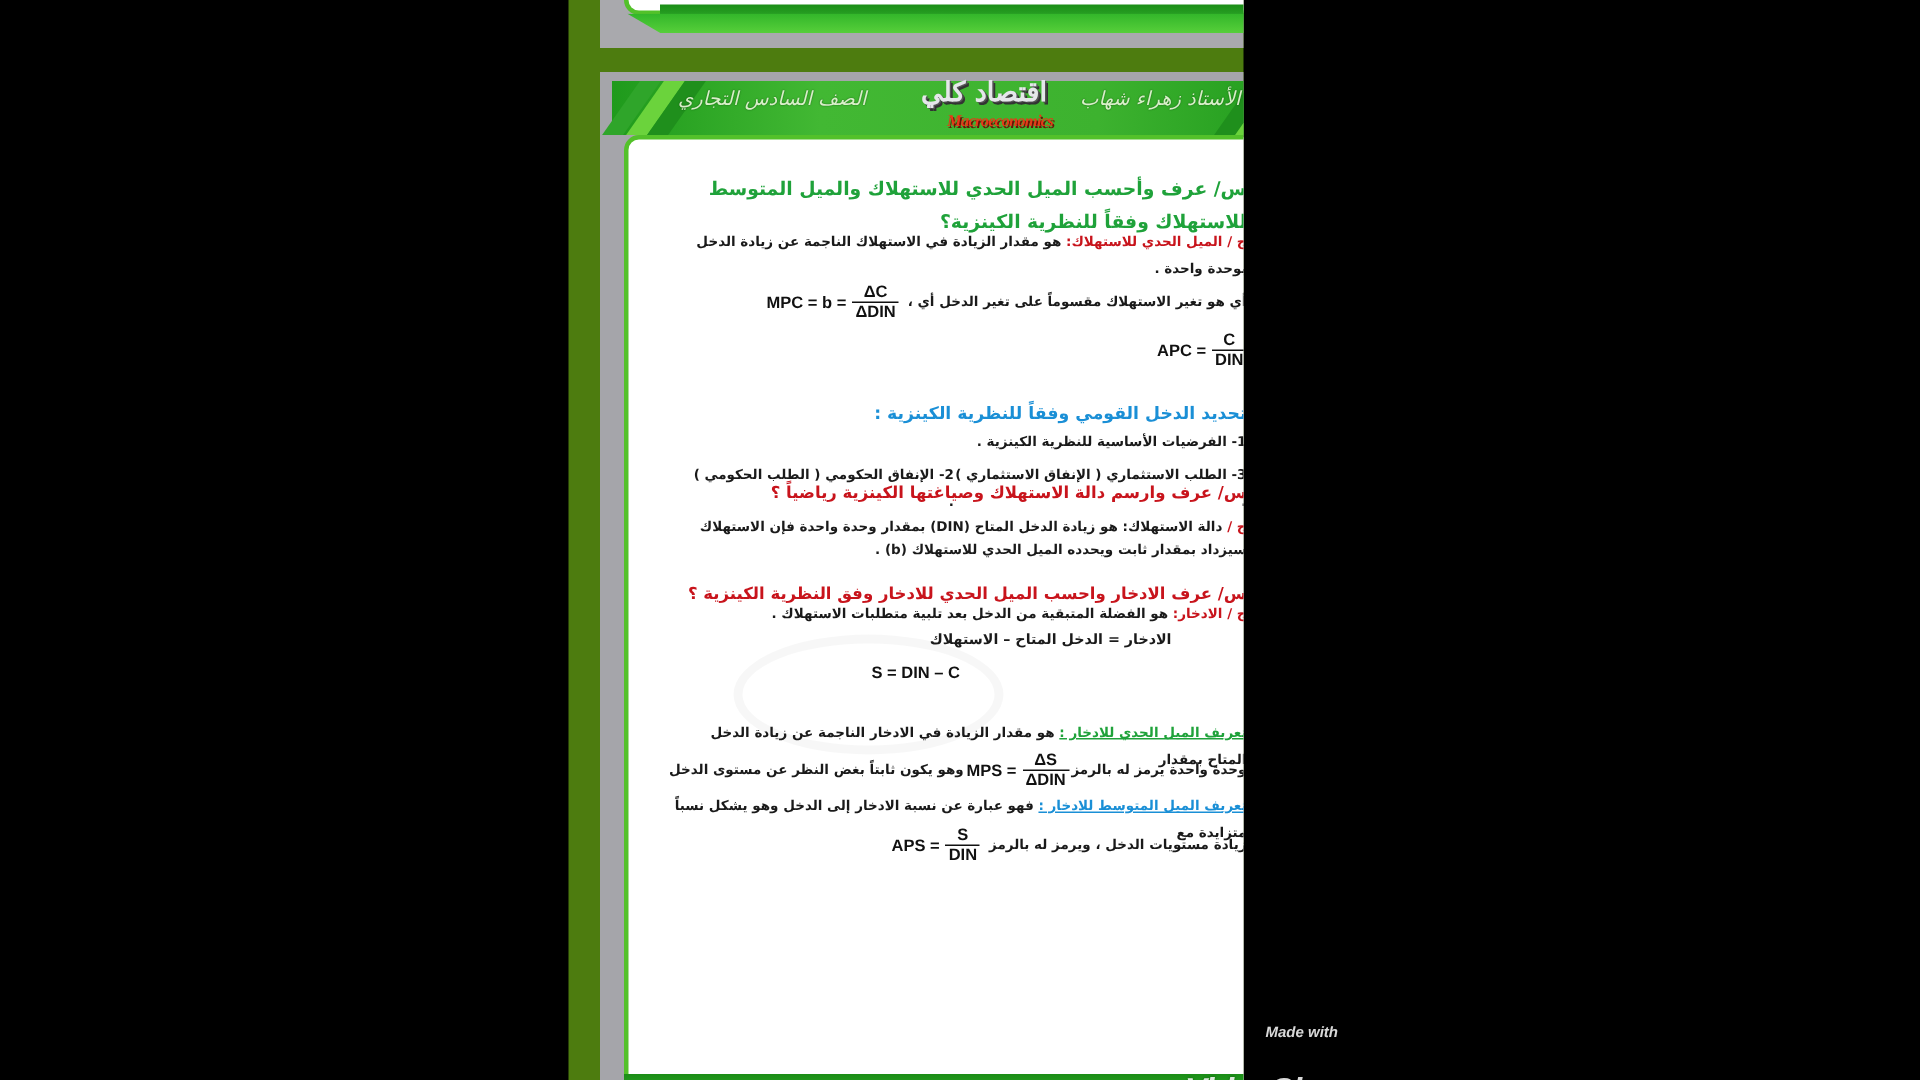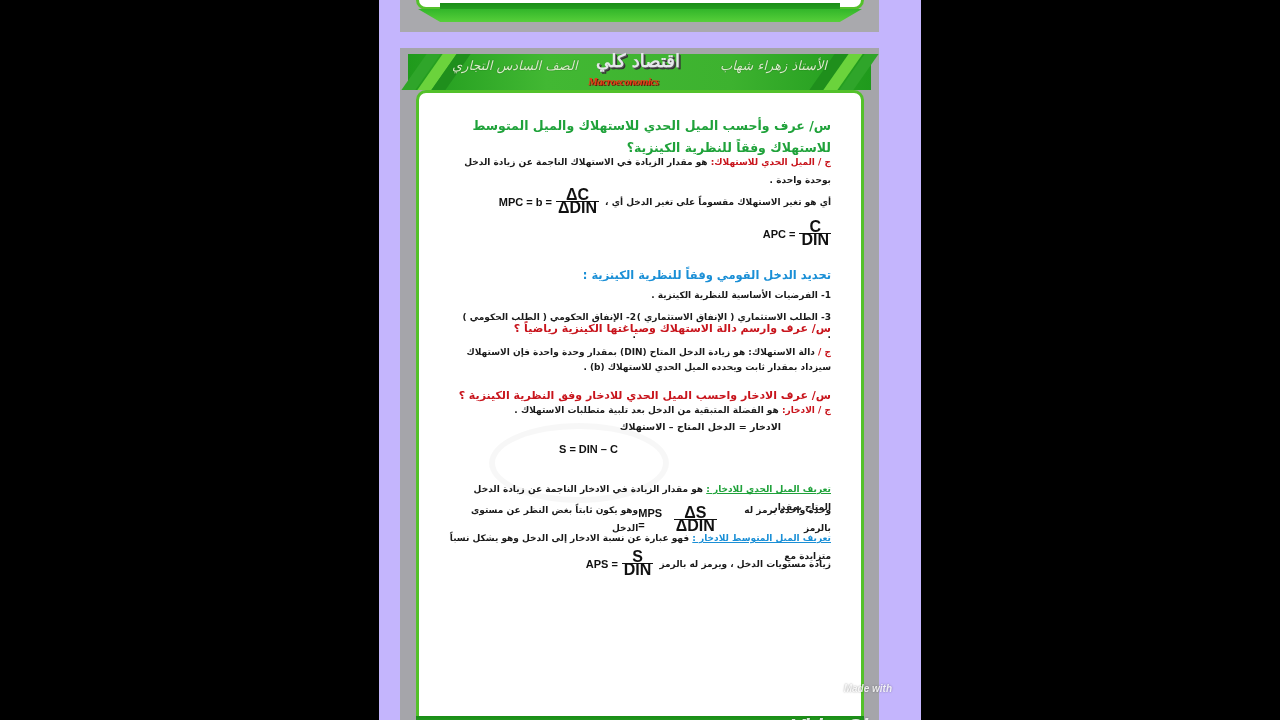--- a/index.html
+++ b/index.html
@@ -1,54 +1,54 @@
 <!DOCTYPE html>
 <html><head>
 <meta charset="utf-8">
 <style>
   * { box-sizing: border-box; margin: 0; padding: 0; }
   html, body { width: 1280px; height: 720px; overflow: hidden; background: #000; }
   body { position: relative; font-family: "DejaVu Sans", sans-serif; }
 
-  .viewer { position: absolute; left: 379px; top: 0; width: 542px; height: 720px; background: #c4b5fd; overflow: hidden; }
+  .viewer { position: absolute; left: 379px; top: 0; width: 450px; height: 720px; background: #4d7c0f; overflow: hidden; }
 
   
   .prev-page { position: absolute; left: 21px; top: -10px; width: 479px; height: 42px; background: #a9a9ad; }
   .prev-page .inner { position: absolute; left: 16px; top: 0; width: 448px; height: 20px; background: #fff; border: 3px solid #53c12a; border-top: none; border-radius: 0 0 10px 10px; }
   .prev-page .band1 { position: absolute; left: 40px; top: 13px; width: 400px; height: 10px; background: linear-gradient(#1a8d16, #2ea82a); }
   .prev-page .band2 { position: absolute; left: 18px; top: 19px; width: 444px; height: 13px; background: linear-gradient(#32b62a, #57cf3a); clip-path: polygon(0 0, 100% 0, 95% 100%, 5% 100%); }
 
   
   .page { position: absolute; left: 21px; top: 48px; width: 479px; height: 680px; background: #a5a5aa; }
   .header-band { position: absolute; left: 8px; top: 6px; width: 463px; height: 36px;
     background: linear-gradient(90deg, #1f9a1c 0%, #42b833 30%, #3db22f 70%, #1f9a1c 100%); }
   .stripe { position: absolute; top: 6px; width: 14px; height: 36px; transform: skewX(-35deg); }
   .header-text-left, .header-text-right { position: absolute; top: 10px; font-family: "DejaVu Serif", serif; font-size: 13px; color: #d8f0c8; text-shadow: 0 0 1px #0a4a08; font-style: italic; white-space: nowrap; }
   .header-text-left { left: 52px; }
   .header-text-right { right: 52px; }
-  .logo { position: absolute; left: 188px; top: 0; width: 96px; height: 50px; }
+  .logo { position: absolute; left: 206px; top: 0; width: 96px; height: 50px; }
   .logo .ar { position: absolute; left: 8px; top: 2px; width: 84px; text-align: center; font-size: 18px; font-weight: bold; color: #e5e7ea; text-shadow: 1px 1px 0 #555, 2px 2px 0 #333; font-family: "DejaVu Serif", serif; }
-  .logo .en { position: absolute; left: 0; top: 27px; width: 96px; text-align: left; font-size: 11px; font-weight: bold; font-style: italic; color: #e53a18; text-shadow: 1px 1px 0 #6a1208; letter-spacing: -0.5px; font-family: "Liberation Serif", serif; }
+  .logo .en { position: absolute; left: 0; top: 27px; width: 96px; text-align: right; font-size: 11px; font-weight: bold; font-style: italic; color: #e53a18; text-shadow: 1px 1px 0 #6a1208; letter-spacing: -0.5px; font-family: "Liberation Serif", serif; }
 
   .content { position: absolute; left: 16px; top: 42px; width: 448px; height: 640px; background: #fff; border: 3px solid #53c12a; border-radius: 10px 10px 0 0; }
 
   .ar-text { direction: rtl; text-align: right; unicode-bidi: plaintext; }
   .blk { position: absolute; right: 30px; font-family: "DejaVu Sans", sans-serif; color: #111; }
 
   .q-green { font-size: 12.5px; font-weight: bold; color: #1fa23a; line-height: 22px; }
   .q-red { font-size: 11px; font-weight: bold; color: #c8141c; line-height: 16px; }
   .head-blue { font-size: 11.5px; font-weight: bold; color: #1a8fd6; line-height: 16px; }
   .body { font-size: 9px; font-weight: bold; line-height: 18px; color: #1a1a1a; }
   .term-red { color: #c8141c; font-weight: bold; }
   .term-green { color: #1fa23a; text-decoration: underline; font-weight: bold; }
   .term-blue { color: #1a8fd6; text-decoration: underline; font-weight: bold; }
   .lbl-red { color: #c8141c; font-weight: bold; }
 
   .formula { font-family: "Liberation Sans", sans-serif; font-weight: bold; font-size: 11px; color: #111; display: inline-flex; align-items: center; gap: 4px; direction: ltr; }
-  .frac { display: inline-flex; flex-direction: column; align-items: center; font-size: 16px; line-height: 12px; }
+  .frac { display: inline-flex; flex-direction: column; align-items: center; font-size: 11px; line-height: 12px; }
   .frac .num { padding: 0 2px; }
   .frac .den { border-top: 1px solid #111; padding: 0 2px; }
 
   .page-num { position: absolute; left: 221px; top: 622px; font-family: "DejaVu Serif", serif; font-size: 8px; color: #444; font-style: italic; }
 
   .bottom-band { position: absolute; left: 16px; top: 668px; width: 448px; height: 12px; background: linear-gradient(#1a8d16, #2ea82a); }
 
   .watermark { position: absolute; left: 790px; top: 683px; width: 110px; font-family: "Liberation Sans", sans-serif; font-style: italic; font-weight: bold; color: rgba(255,255,255,0.85); text-shadow: 0 0 2px rgba(0,0,0,0.4); }
   .watermark .l1 { font-size: 10px; text-align: right; padding-right: 8px; }
   .watermark .l2 { font-size: 22px; letter-spacing: -0.3px; margin-top: 20px; }
@@ -125,21 +125,21 @@
       <div class="blk ar-text q-red" style="top:228px;width:385px;">س/   عرف وارسم دالة الاستهلاك وصياغتها الكينزية رياضياً ؟</div>
       <div class="blk ar-text body" style="top:252px;width:385px;line-height:15px;">
         <span class="lbl-red">ج / </span><span style="font-weight:bold;">دالة الاستهلاك</span><span>: هو زيادة الدخل المتاح (DIN) بمقدار وحدة واحدة فإن الاستهلاك سيزداد بمقدار ثابت ويحدده الميل الحدي للاستهلاك (b) .</span>
       </div>
 
       <div class="blk ar-text q-red" style="top:295px;width:385px;">س/   عرف الادخار واحسب الميل الحدي للادخار وفق النظرية الكينزية ؟</div>
       <div class="blk ar-text body" style="top:310px;width:385px;line-height:15px;">
         <span class="lbl-red">ج / </span><span class="term-red">الادخار:</span><span> هو الفضلة المتبقية من الدخل بعد تلبية متطلبات الاستهلاك .</span>
       </div>
       <div class="blk ar-text body" style="top:325px;right:80px;font-size:9.5px;">الادخار   =   الدخل المتاح  –  الاستهلاك</div>
-      <div class="formula" style="position:absolute;left:140px;top:350px;font-size:11px;">S = DIN – C</div>
+      <div class="formula" style="position:absolute;left:162px;top:350px;font-size:11px;">S = DIN – C</div>
 
       <div class="blk ar-text body" style="top:387px;width:385px;">
         <span class="term-green">تعريف الميل الحدي للادخار :</span><span> هو مقدار الزيادة في الادخار الناجمة عن زيادة الدخل المتاح بمقدار</span>
       </div>
       <div class="blk" style="top:408px;width:385px;display:flex;align-items:center;justify-content:space-between;direction:rtl;">
         <span class="ar-text body">وحدة واحدة يرمز له بالرمز</span>
         <span class="formula">
           <span>MPS =</span>
           <span class="frac">
             <span class="num">ΔS</span>

